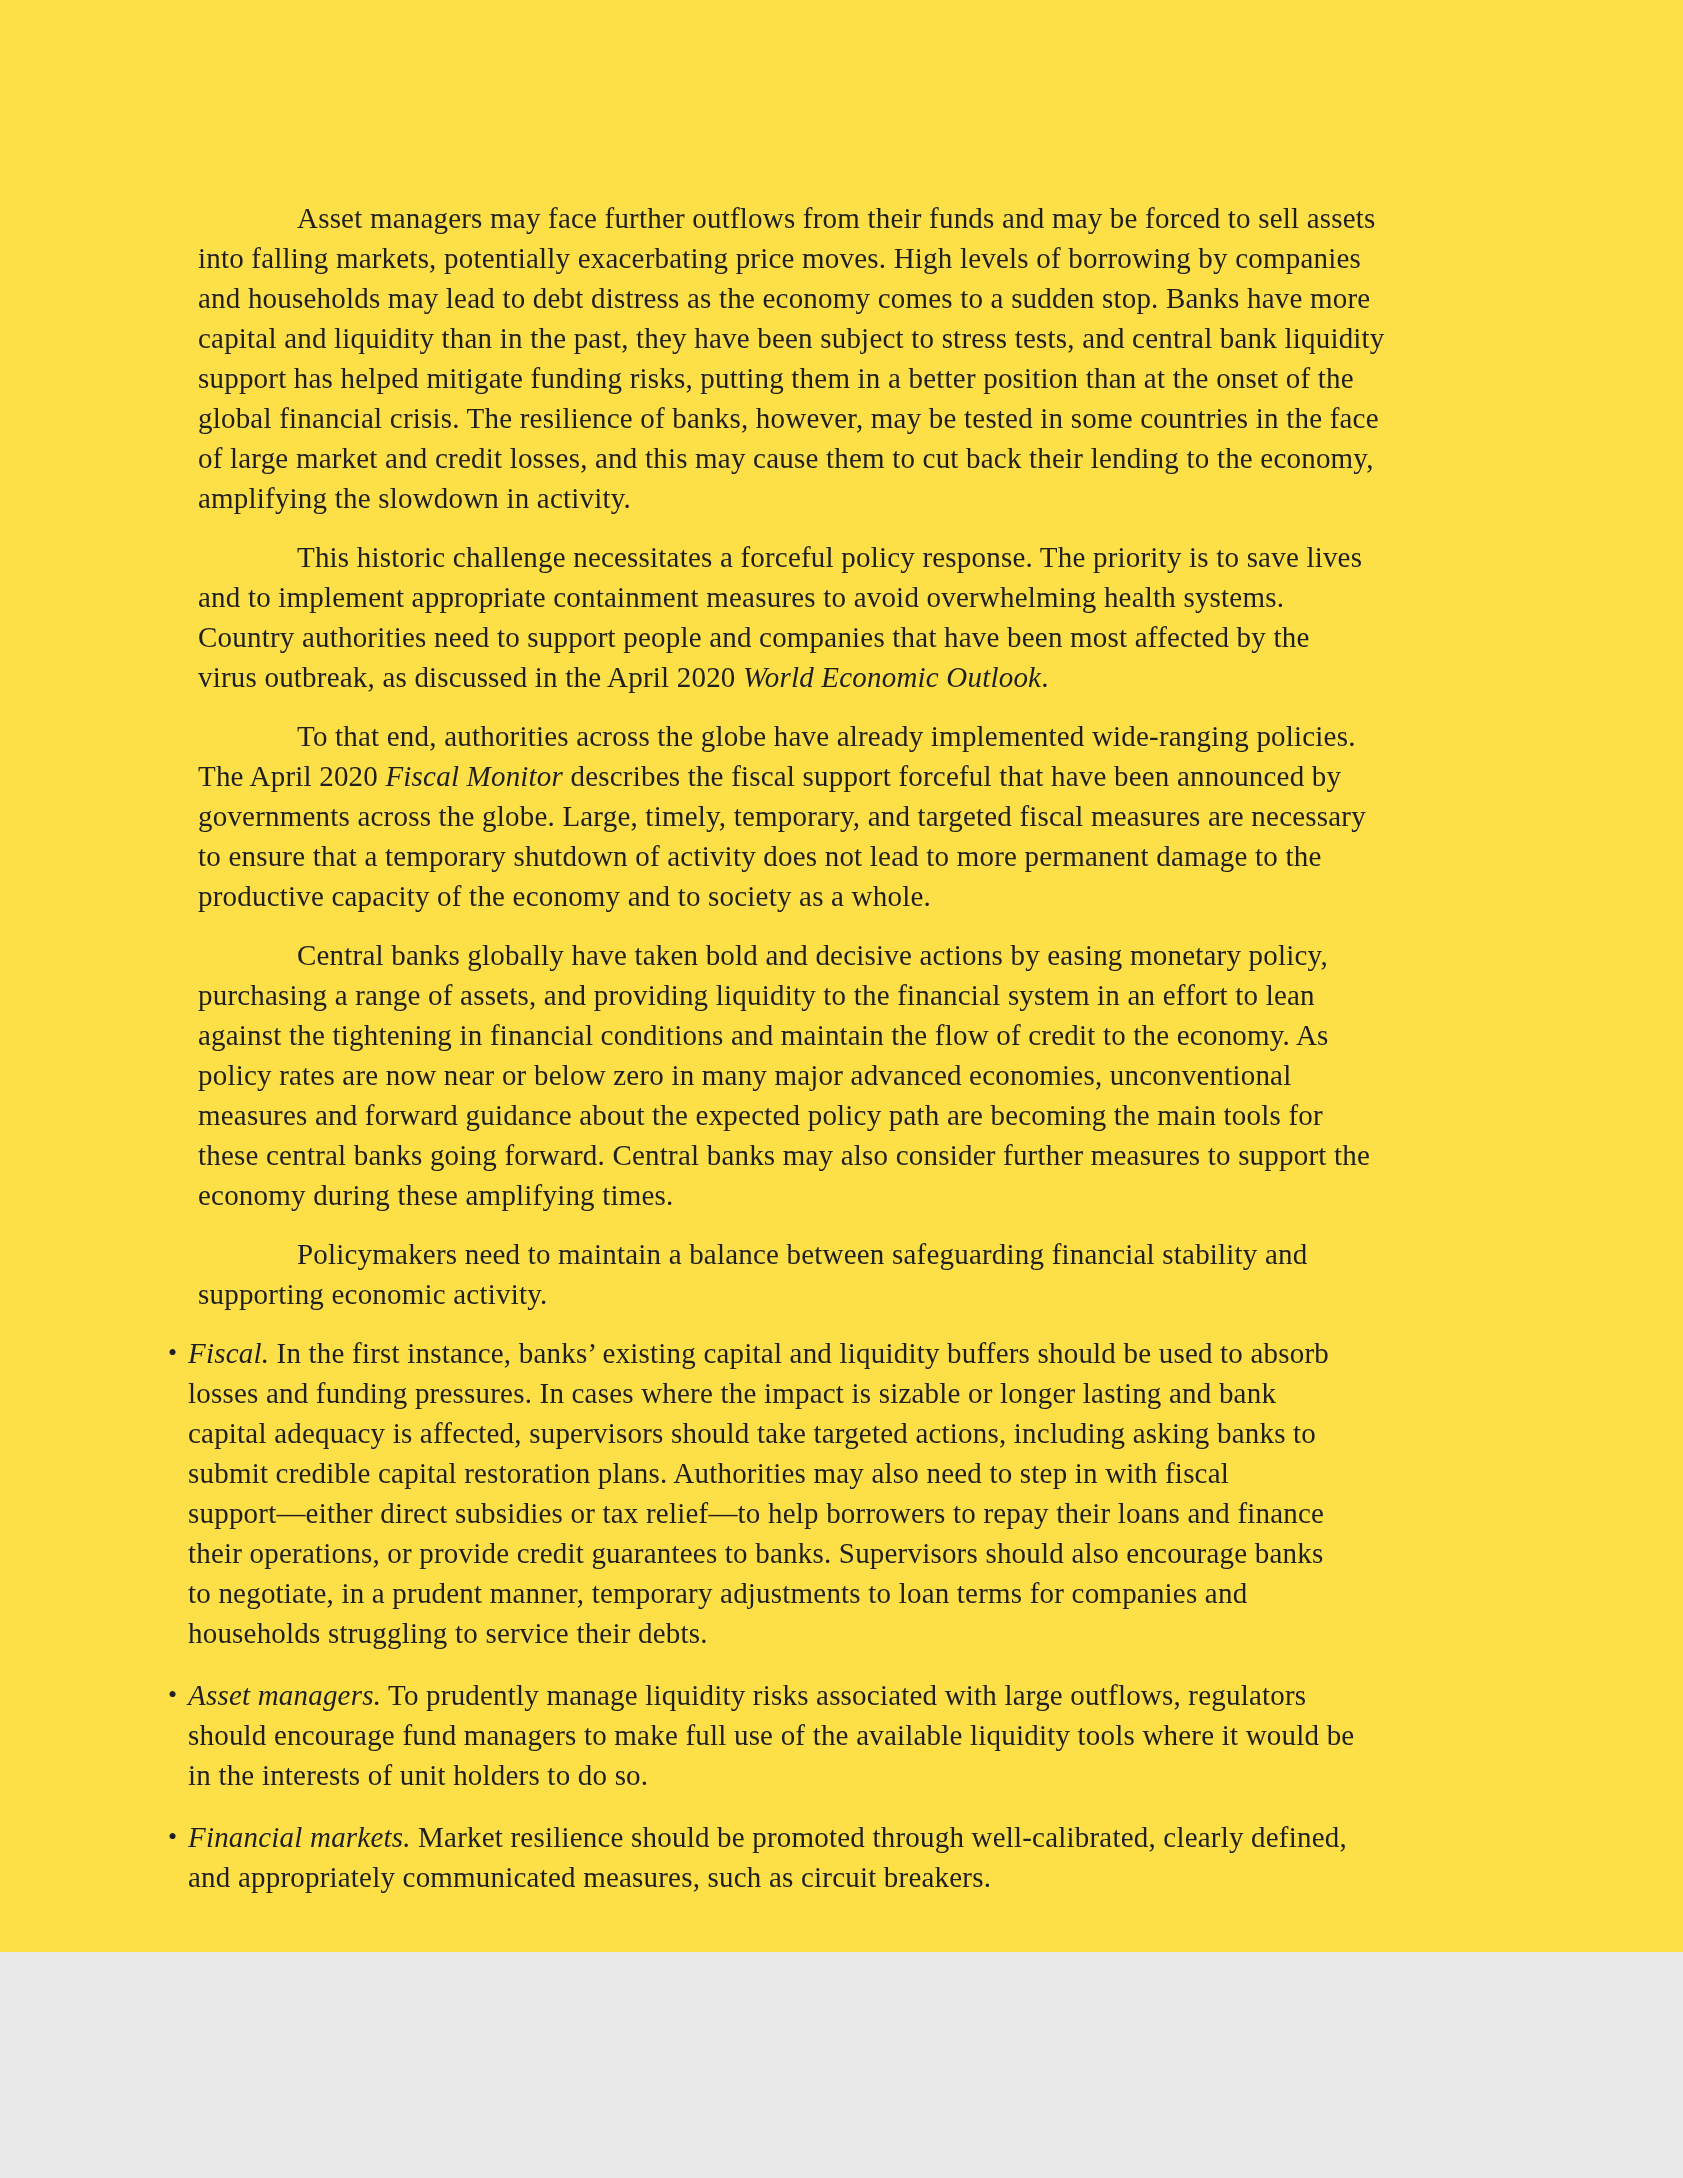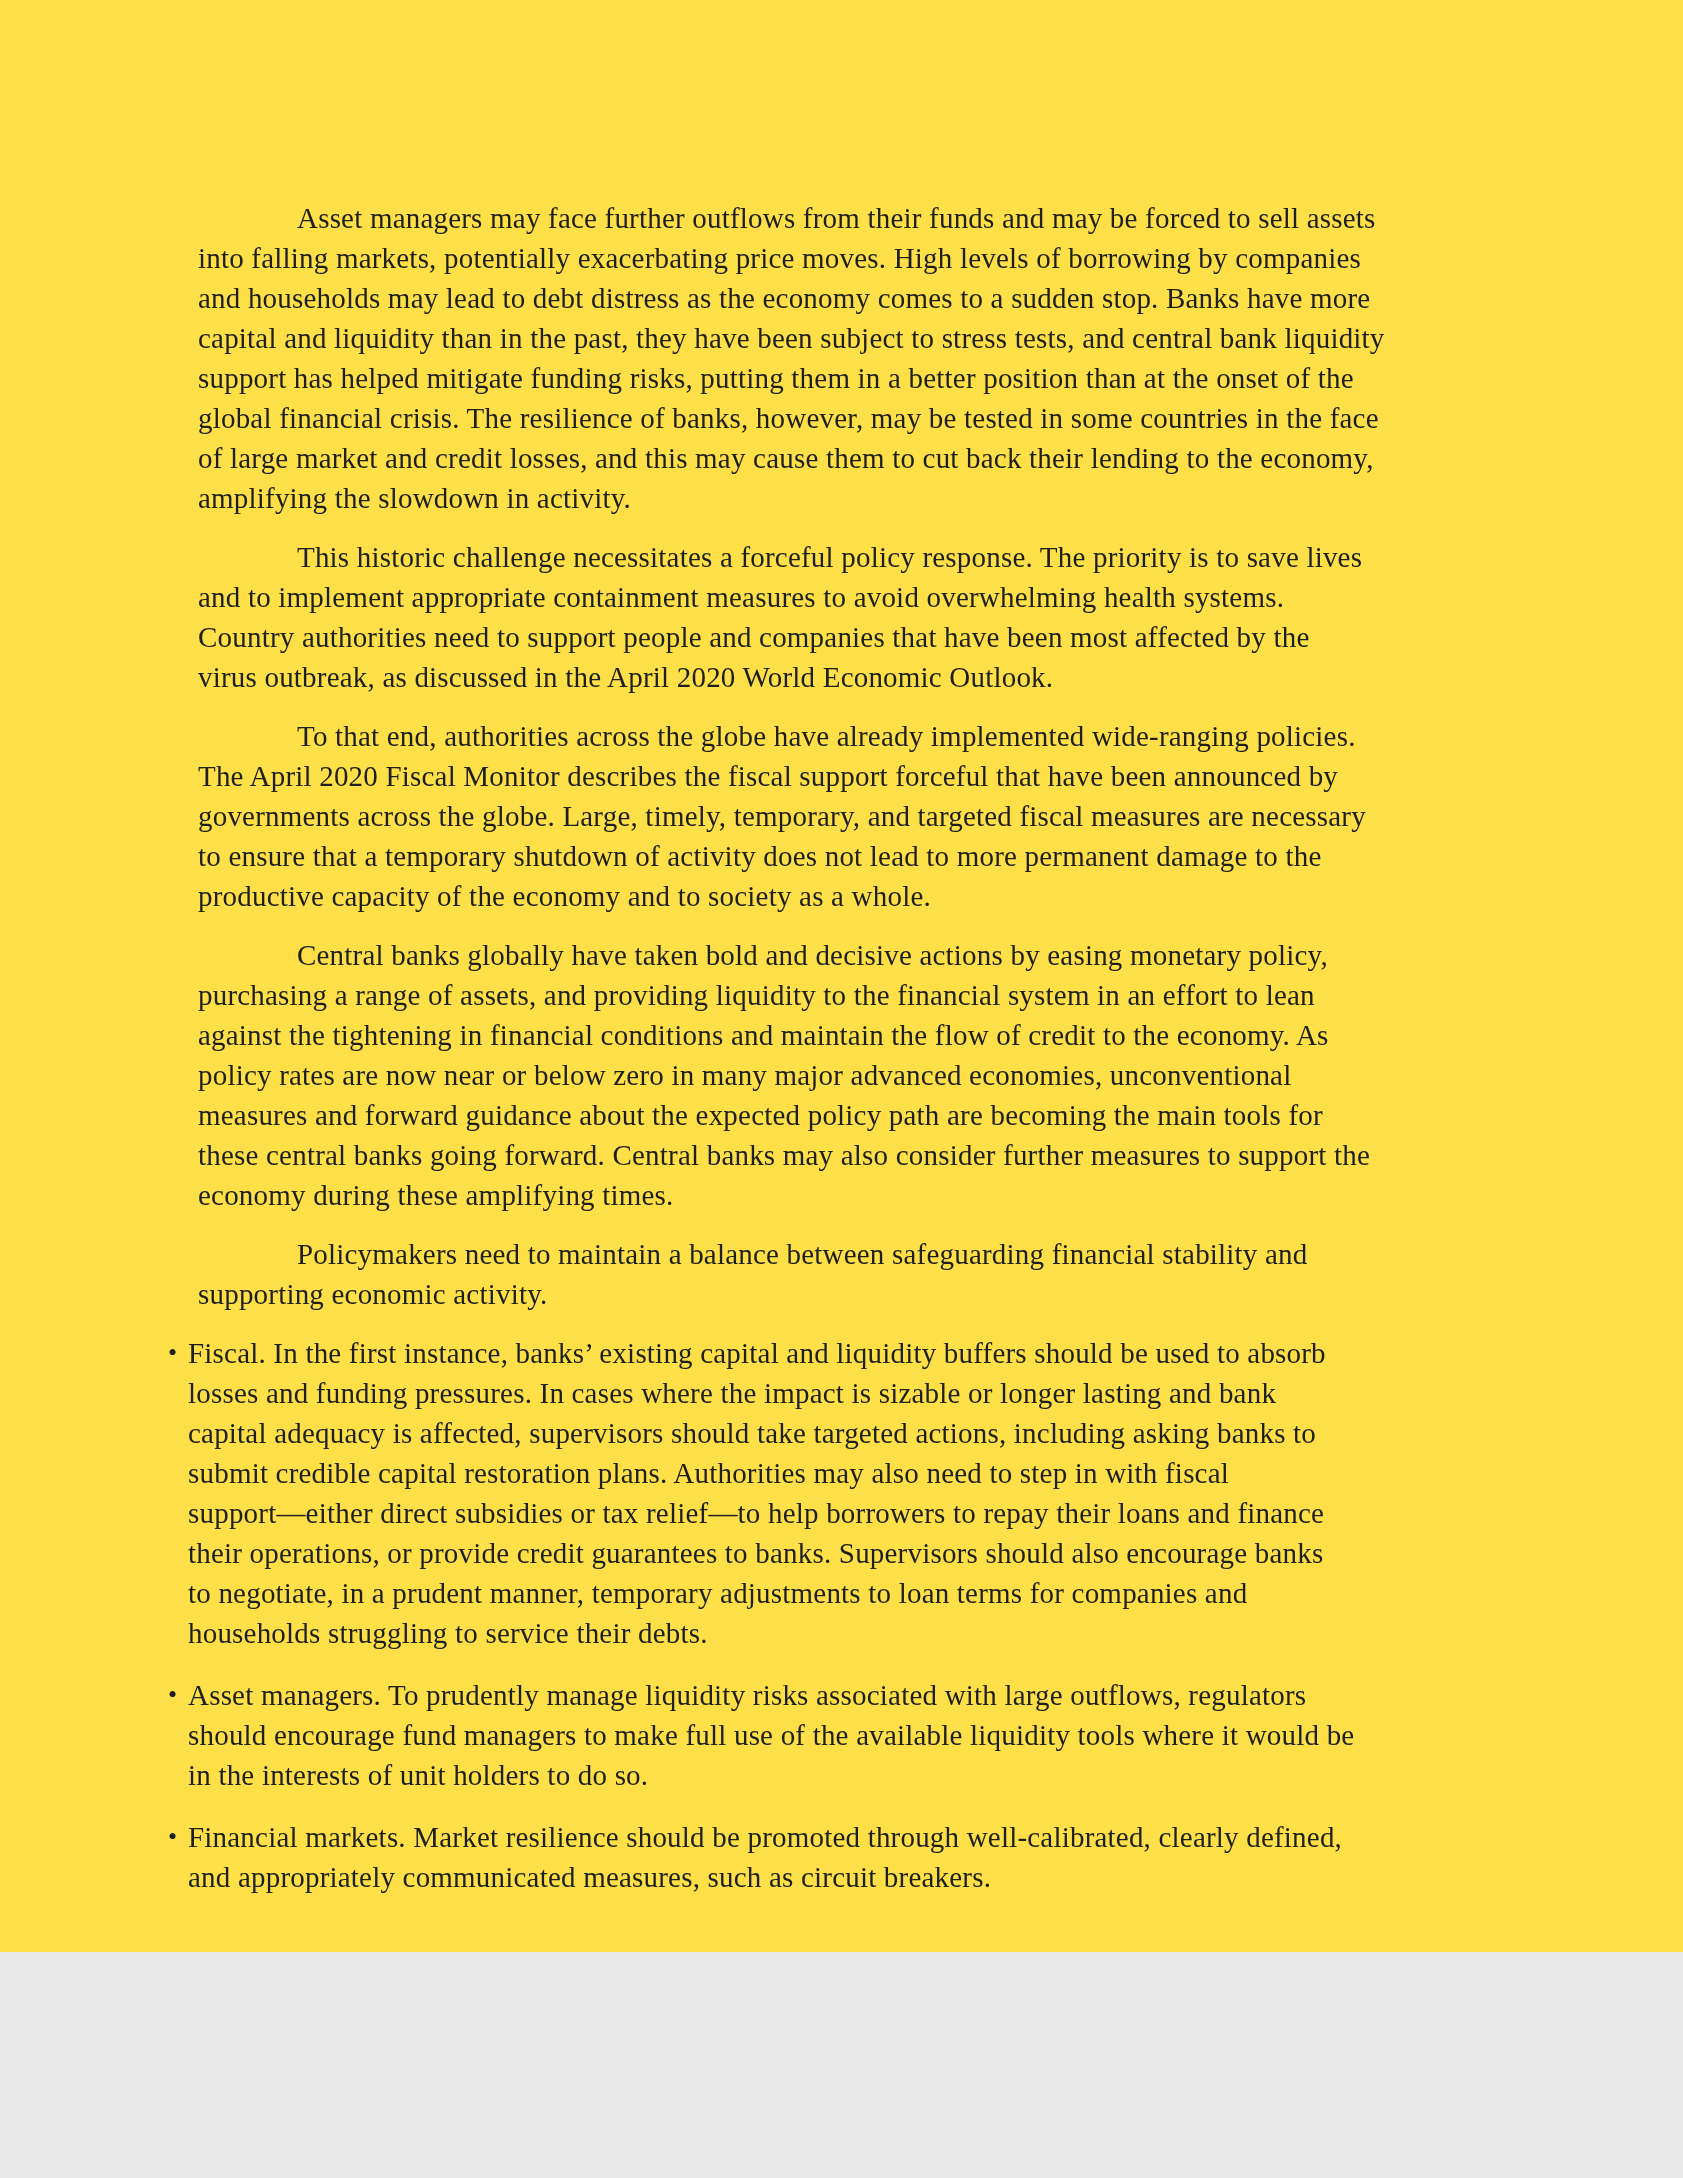--- a/index.html
+++ b/index.html
@@ -19,21 +19,21 @@
     top: 198px;
     width: 1297px;
     font-size: 29px;
     letter-spacing: 0.2px;
   }
   .ln {
     white-space: nowrap;
     height: 40px;
     line-height: 40px;
   }
-  .it { }
+  .it { font-style: italic; }
   .para { margin-bottom: 19px; }
   .para.body > .ln:first-child { padding-left: 99px; }
   .para.bullet {
     position: relative;
     margin-left: -30px;
     padding-left: 20px;
     margin-bottom: 22px;
   }
   .para.body + .para.bullet { margin-top: 4px; }
   .marker {

